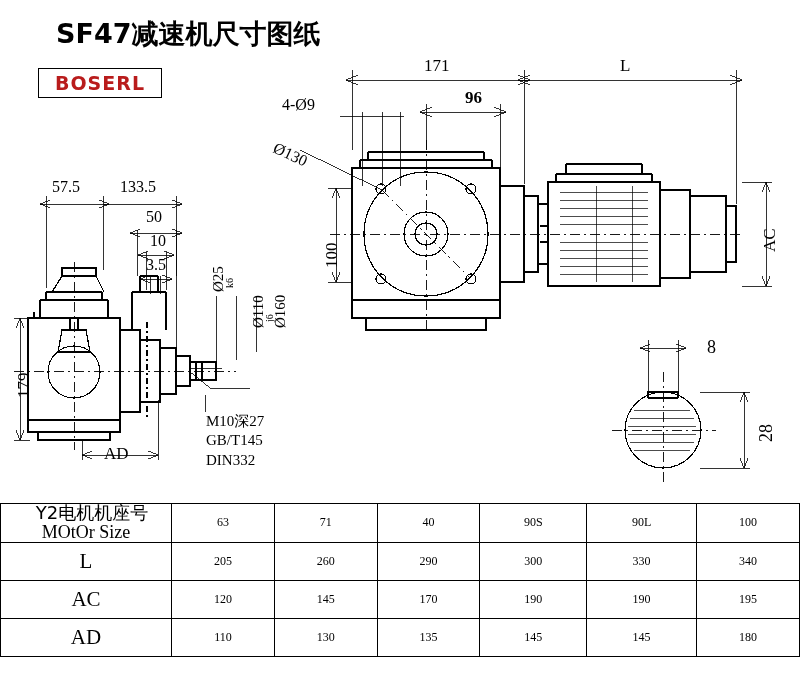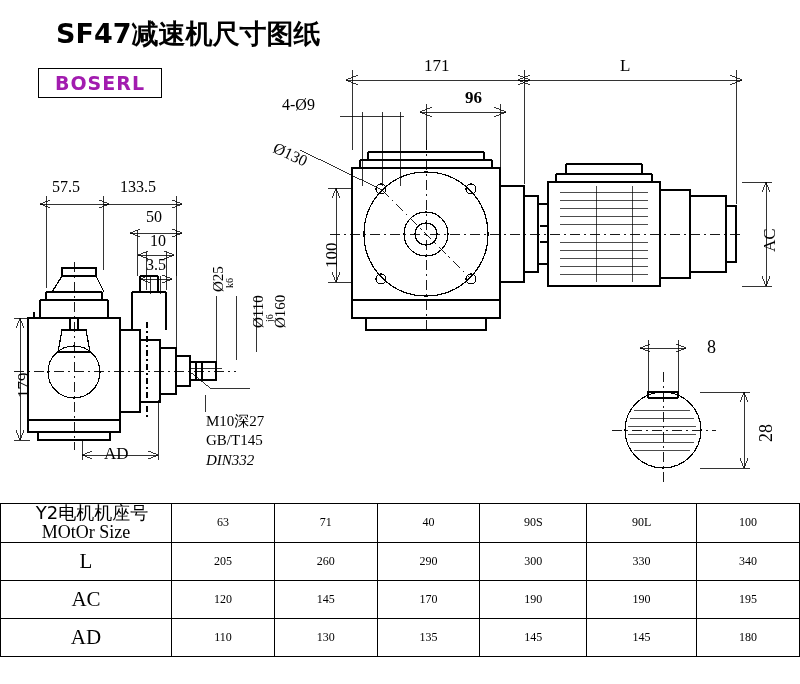--- a/index.html
+++ b/index.html
@@ -21,21 +21,21 @@
     letter-spacing:0px;
     white-space:nowrap;
   }
   .brand{
     position:absolute;left:38px;top:68px;
     width:122px;height:28px;
     border:1px solid #000;
     display:flex;align-items:center;justify-content:center;
   }
   .brand span{
-    color:#a21caf;font-weight:bold;font-size:19px;
+    color:#b91c1c;font-weight:bold;font-size:19px;
     font-family:"DejaVu Sans", sans-serif;
     letter-spacing:1px;
   }
 
   
   .lbl{
     position:absolute;
     font-size:15px;
     font-family:"Liberation Serif", serif;
     white-space:nowrap;
@@ -286,21 +286,21 @@
   <div class="lbl" style="left:104px;top:444px;font-size:17px;">AD</div>
 
   <div class="lbl vert" style="left:210px;top:292px;font-size:15px;">Ø25</div>
   <div class="lbl vert" style="left:224px;top:288px;font-size:10px;">k6</div>
   <div class="lbl vert" style="left:250px;top:328px;font-size:15px;">Ø110</div>
   <div class="lbl vert" style="left:264px;top:322px;font-size:10px;">j6</div>
   <div class="lbl vert" style="left:272px;top:328px;font-size:15px;">Ø160</div>
 
   <div class="lbl" style="left:206px;top:412px;font-size:15px;">M10深27</div>
   <div class="lbl" style="left:206px;top:432px;font-size:15px;">GB/T145</div>
-  <div class="lbl" style="left:206px;top:452px;font-size:15px;font-style:italic;">DIN332</div>
+  <div class="lbl" style="left:206px;top:452px;font-size:15px;">DIN332</div>
 
   <div class="lbl" style="left:707px;top:337px;font-size:18px;">8</div>
   <div class="lbl vert" style="left:756px;top:442px;font-size:18px;">28</div>
 
   <table class="tbl">
     <tbody>
       <tr>
         <td class="head">
           <span class="cn">Y2电机机座号</span>
           <span class="en">MOtOr Size</span>

